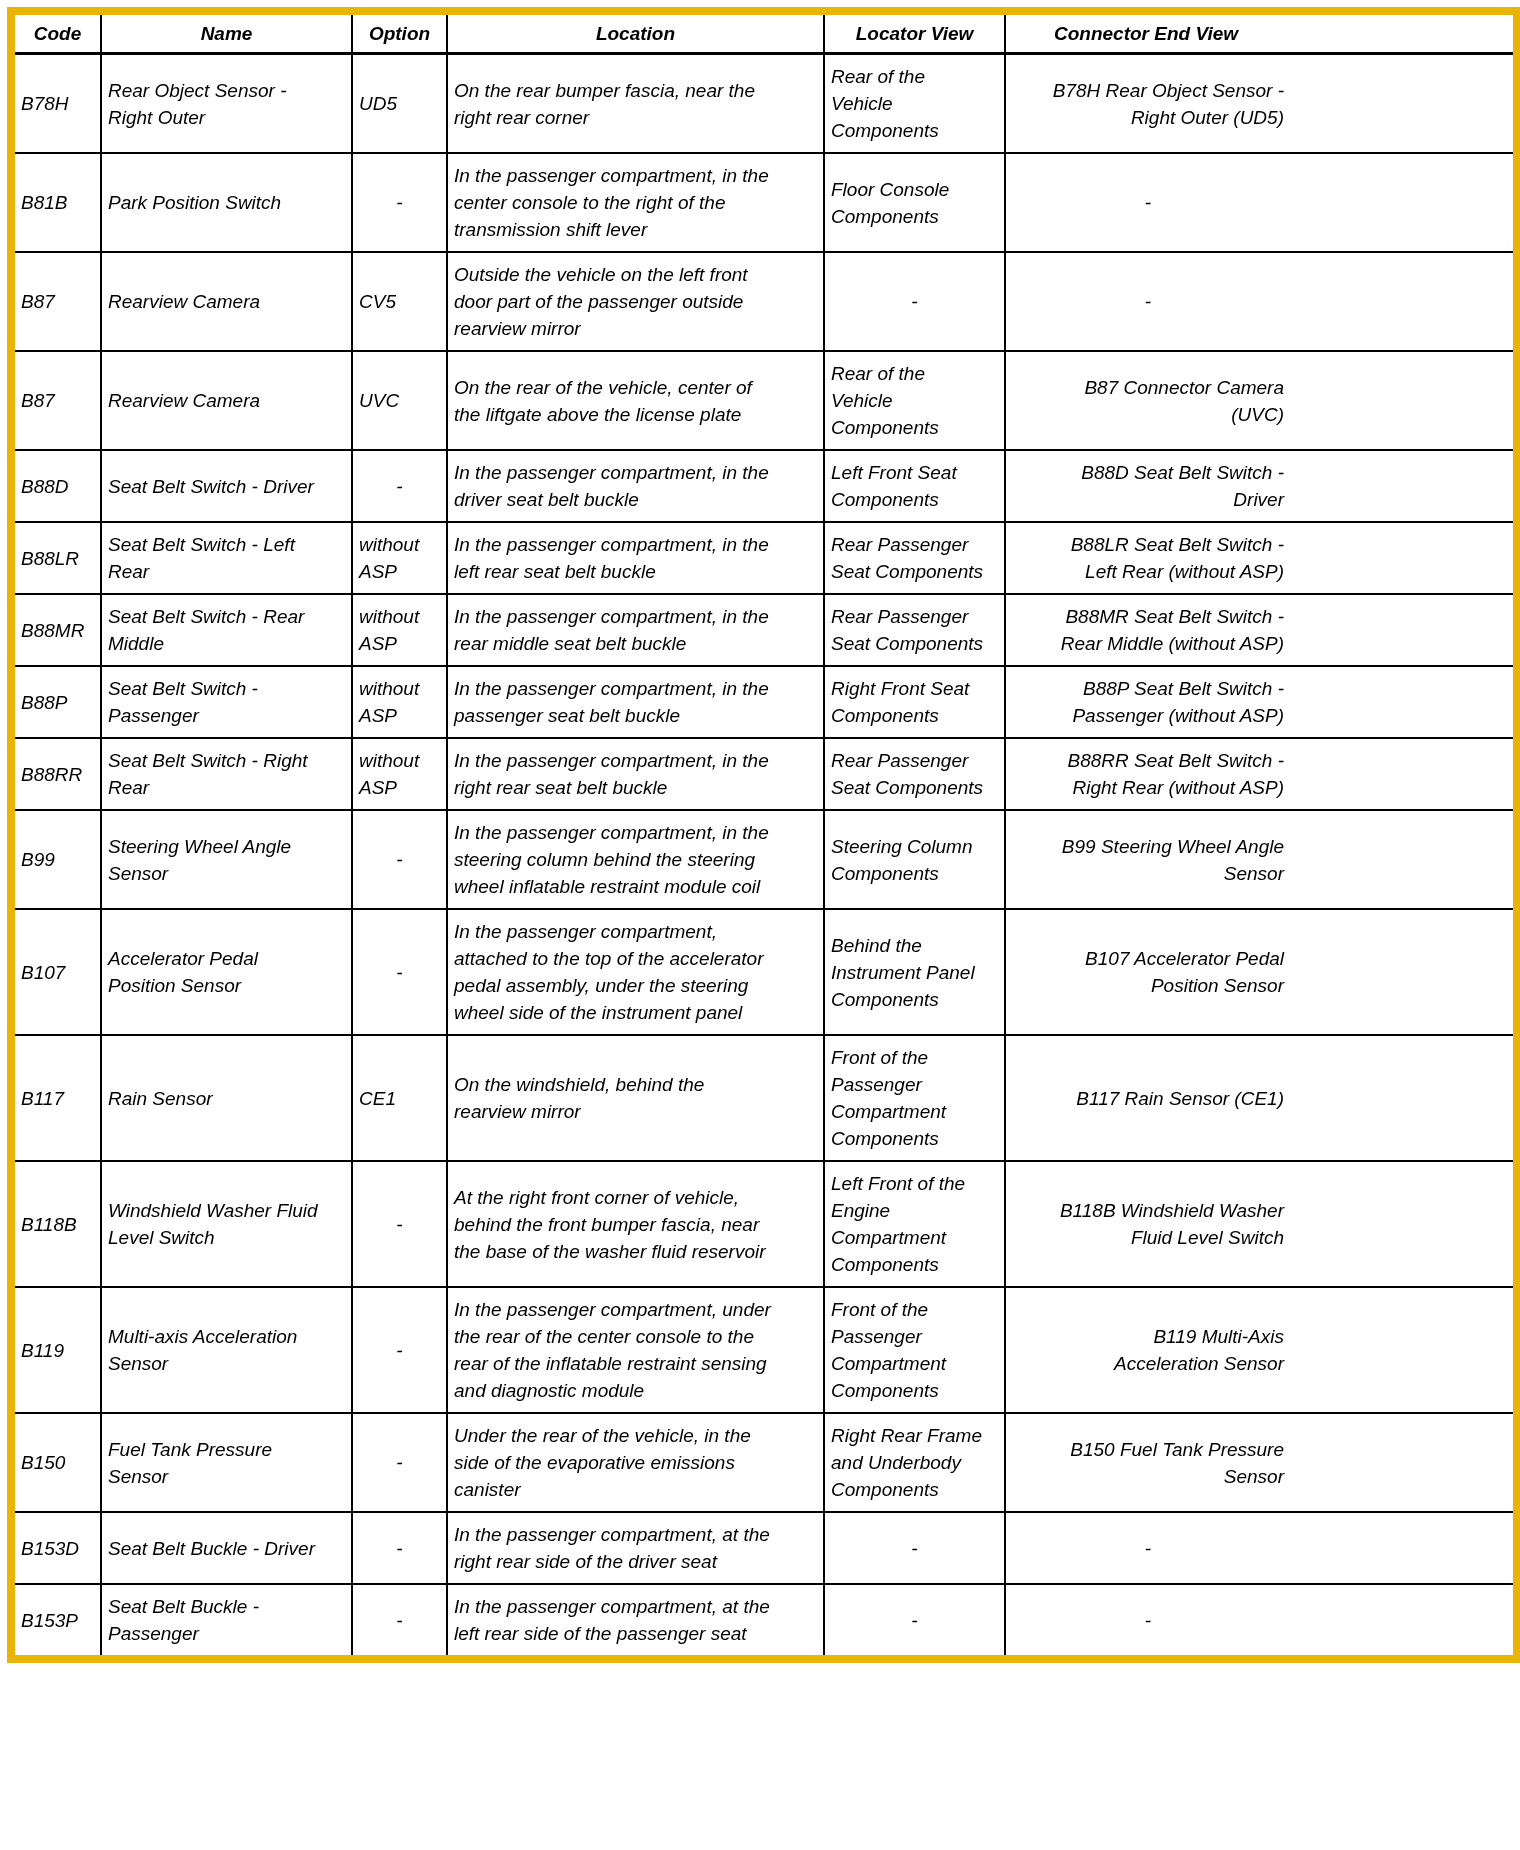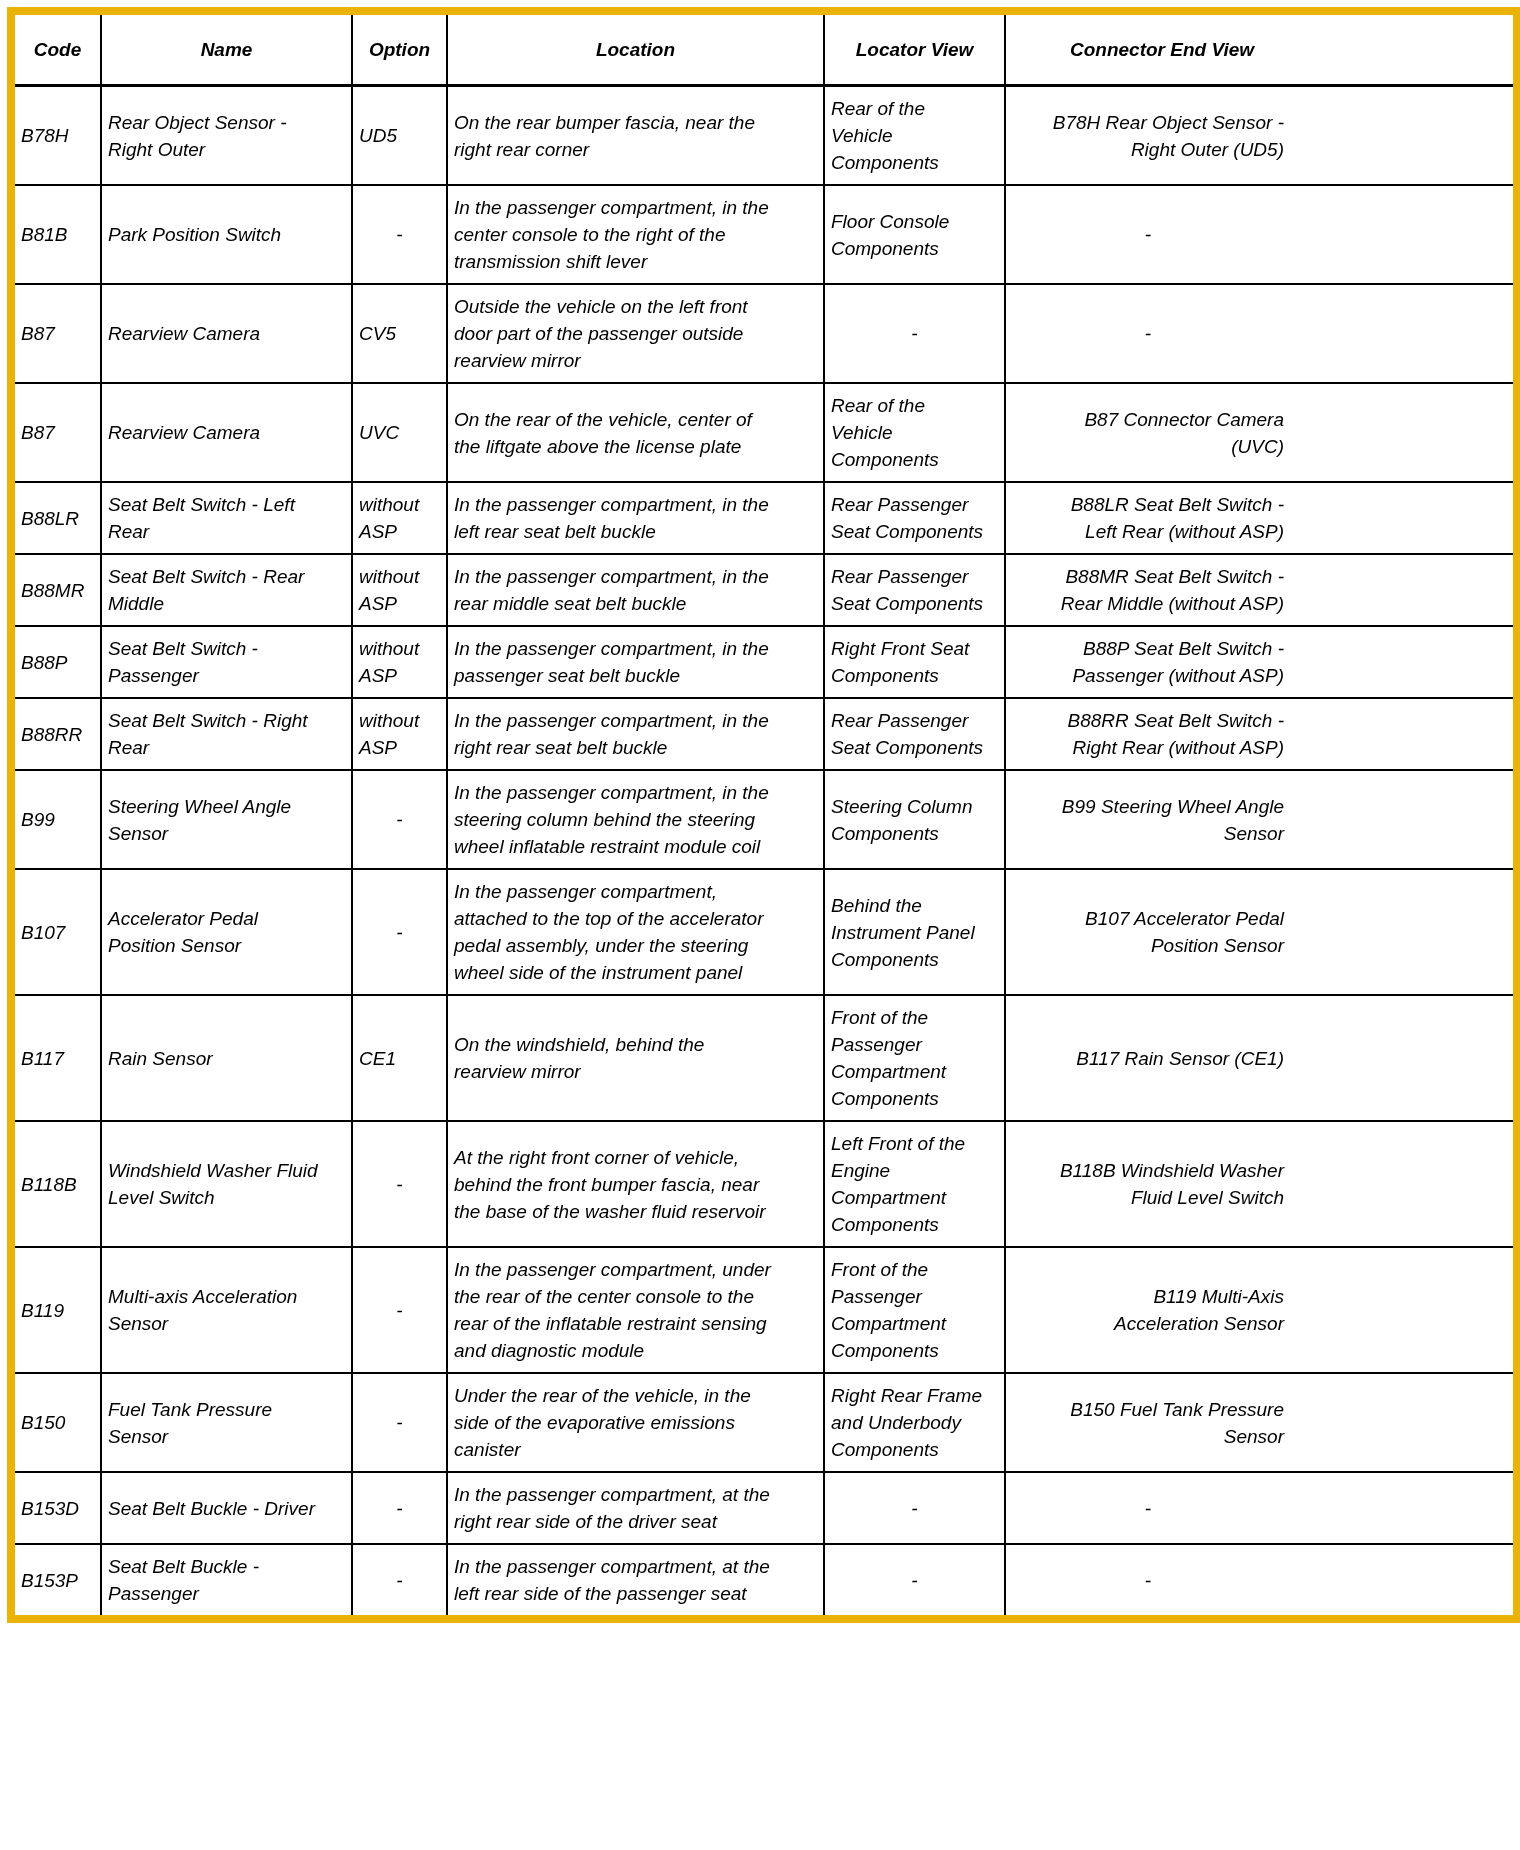--- a/index.html
+++ b/index.html
@@ -32,21 +32,21 @@
     text-align: center;
     padding: 5px 4px;
     border-bottom: 3px solid #000;
     white-space: normal;
   }
   td.c-code, td.c-option { text-align: left; }
   td.c-name, td.c-location, td.c-locator, td.c-connector { text-align: left; }
   td.dash { text-align: center; }
   .climit { width: 272px; text-align: right; }
   td.c-connector.dash .climit { text-align: center; }
-  th.c-connector .climit { text-align: center; margin: 16px; }
+  th.c-connector .climit { text-align: center; margin: 0; }
 </style>
 </head>
 <body>
 
 <div class="page">
   <table class="loc-table">
     <colgroup>
       <col style="width:90px">
       <col style="width:251px">
       <col style="width:95px">
@@ -107,20 +107,31 @@
           <td class="c-option">UVC</td>
           <td class="c-location">On the rear of the vehicle, center of
 the liftgate above the license plate</td>
           <td class="c-locator">Rear of the
 Vehicle
 Components</td>
           <td class="c-connector"><div class="climit">B87 Connector Camera
 (UVC)</div></td>
         </tr>
         <tr>
+          <td class="c-code">B88D</td>
+          <td class="c-name">Seat Belt Switch - Driver</td>
+          <td class="c-option dash">-</td>
+          <td class="c-location">In the passenger compartment, in the
+driver seat belt buckle</td>
+          <td class="c-locator">Left Front Seat
+Components</td>
+          <td class="c-connector"><div class="climit">B88D Seat Belt Switch -
+Driver</div></td>
+        </tr>
+        <tr>
           <td class="c-code">B88LR</td>
           <td class="c-name">Seat Belt Switch - Left
 Rear</td>
           <td class="c-option">without
 ASP</td>
           <td class="c-location">In the passenger compartment, in the
 left rear seat belt buckle</td>
           <td class="c-locator">Rear Passenger
 Seat Components</td>
           <td class="c-connector"><div class="climit">B88LR Seat Belt Switch -

